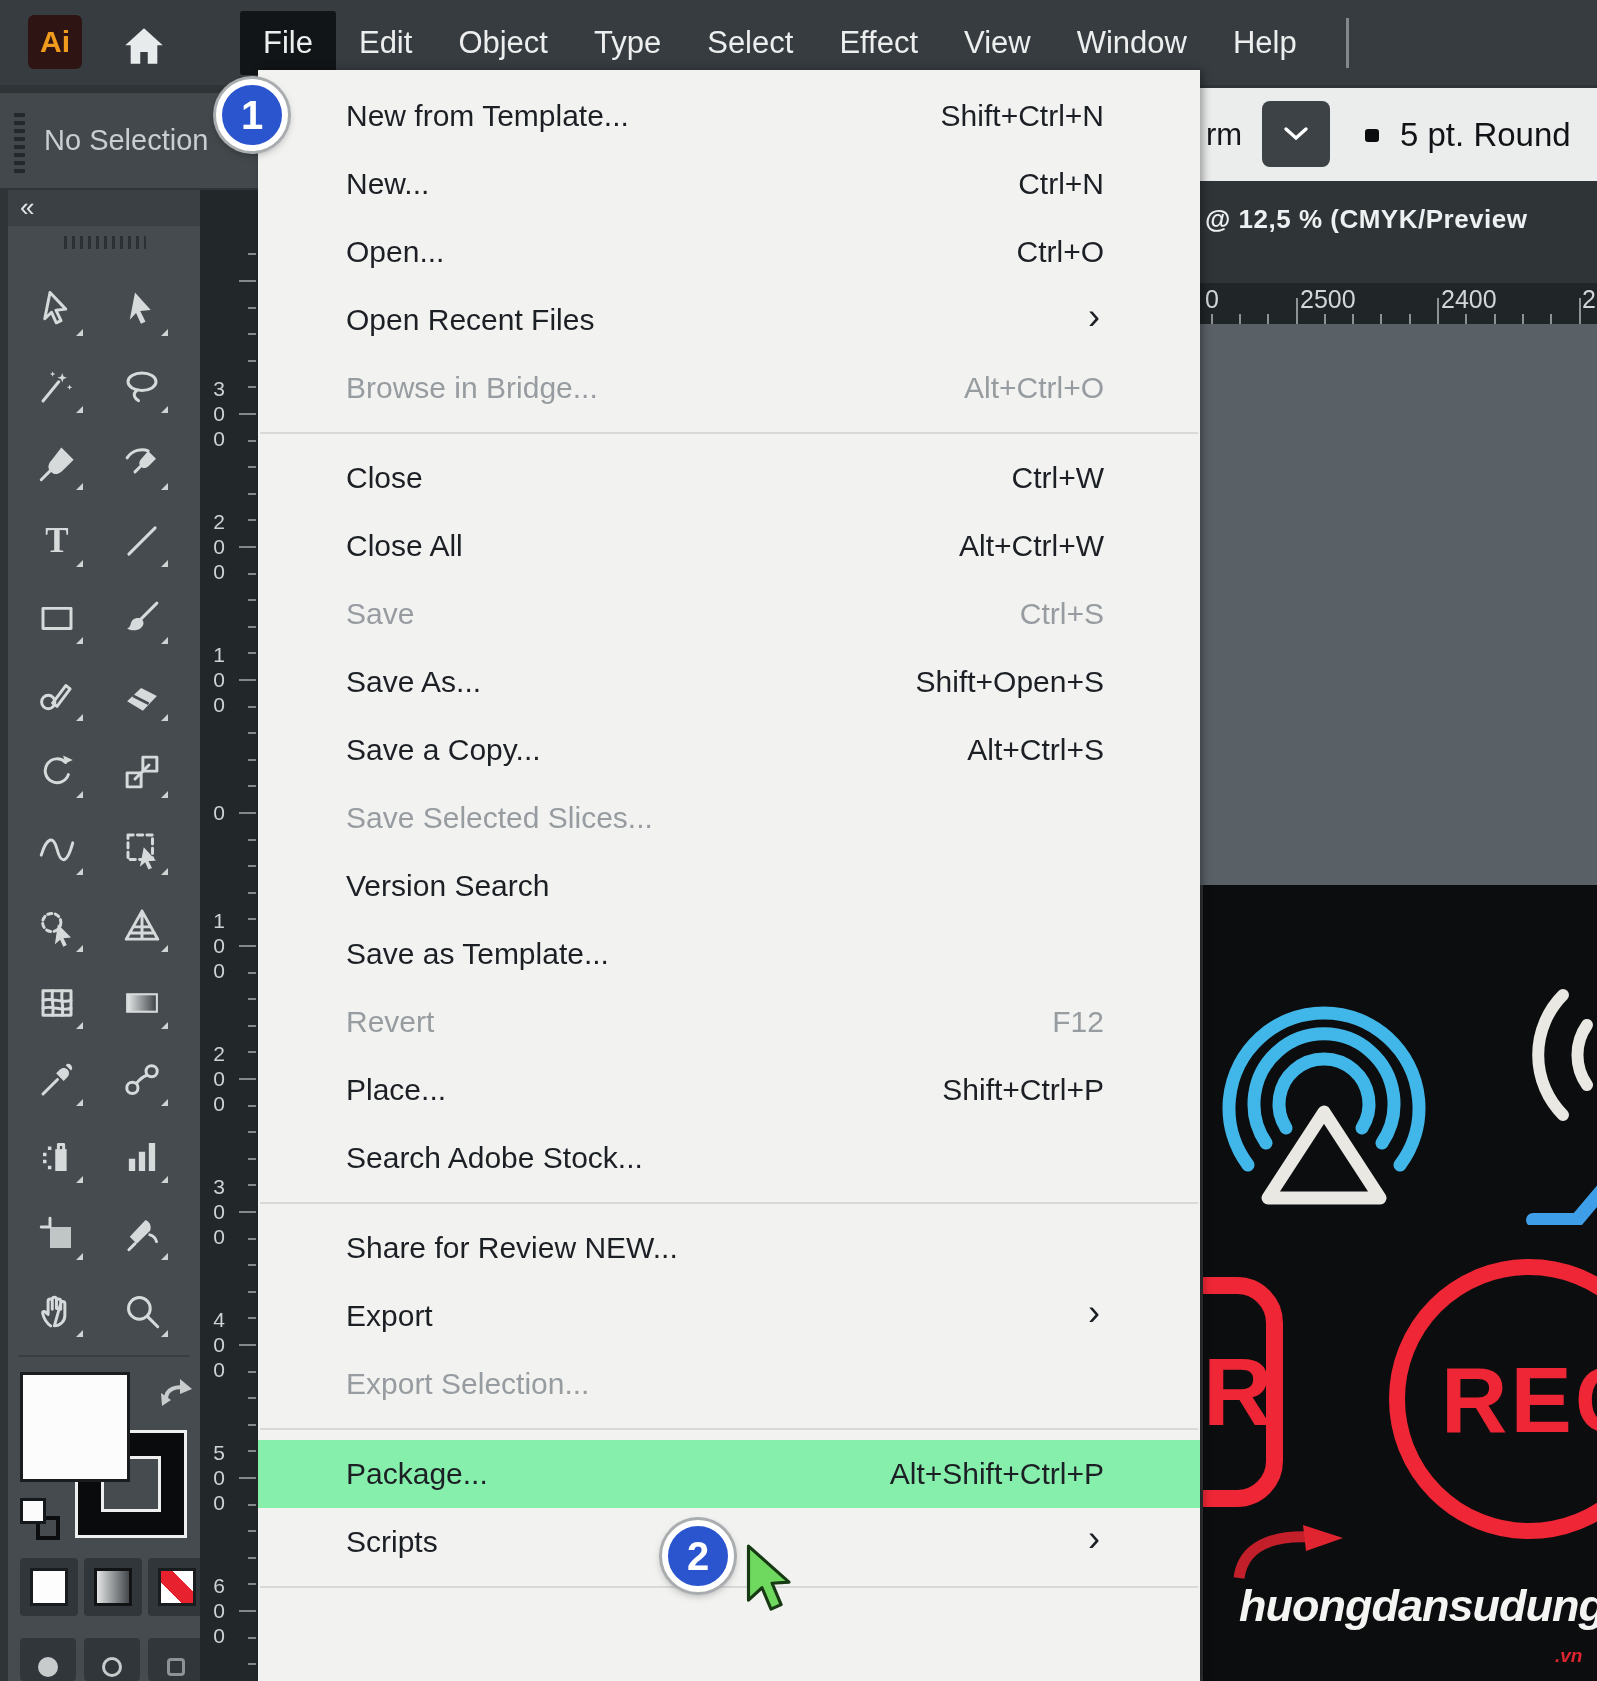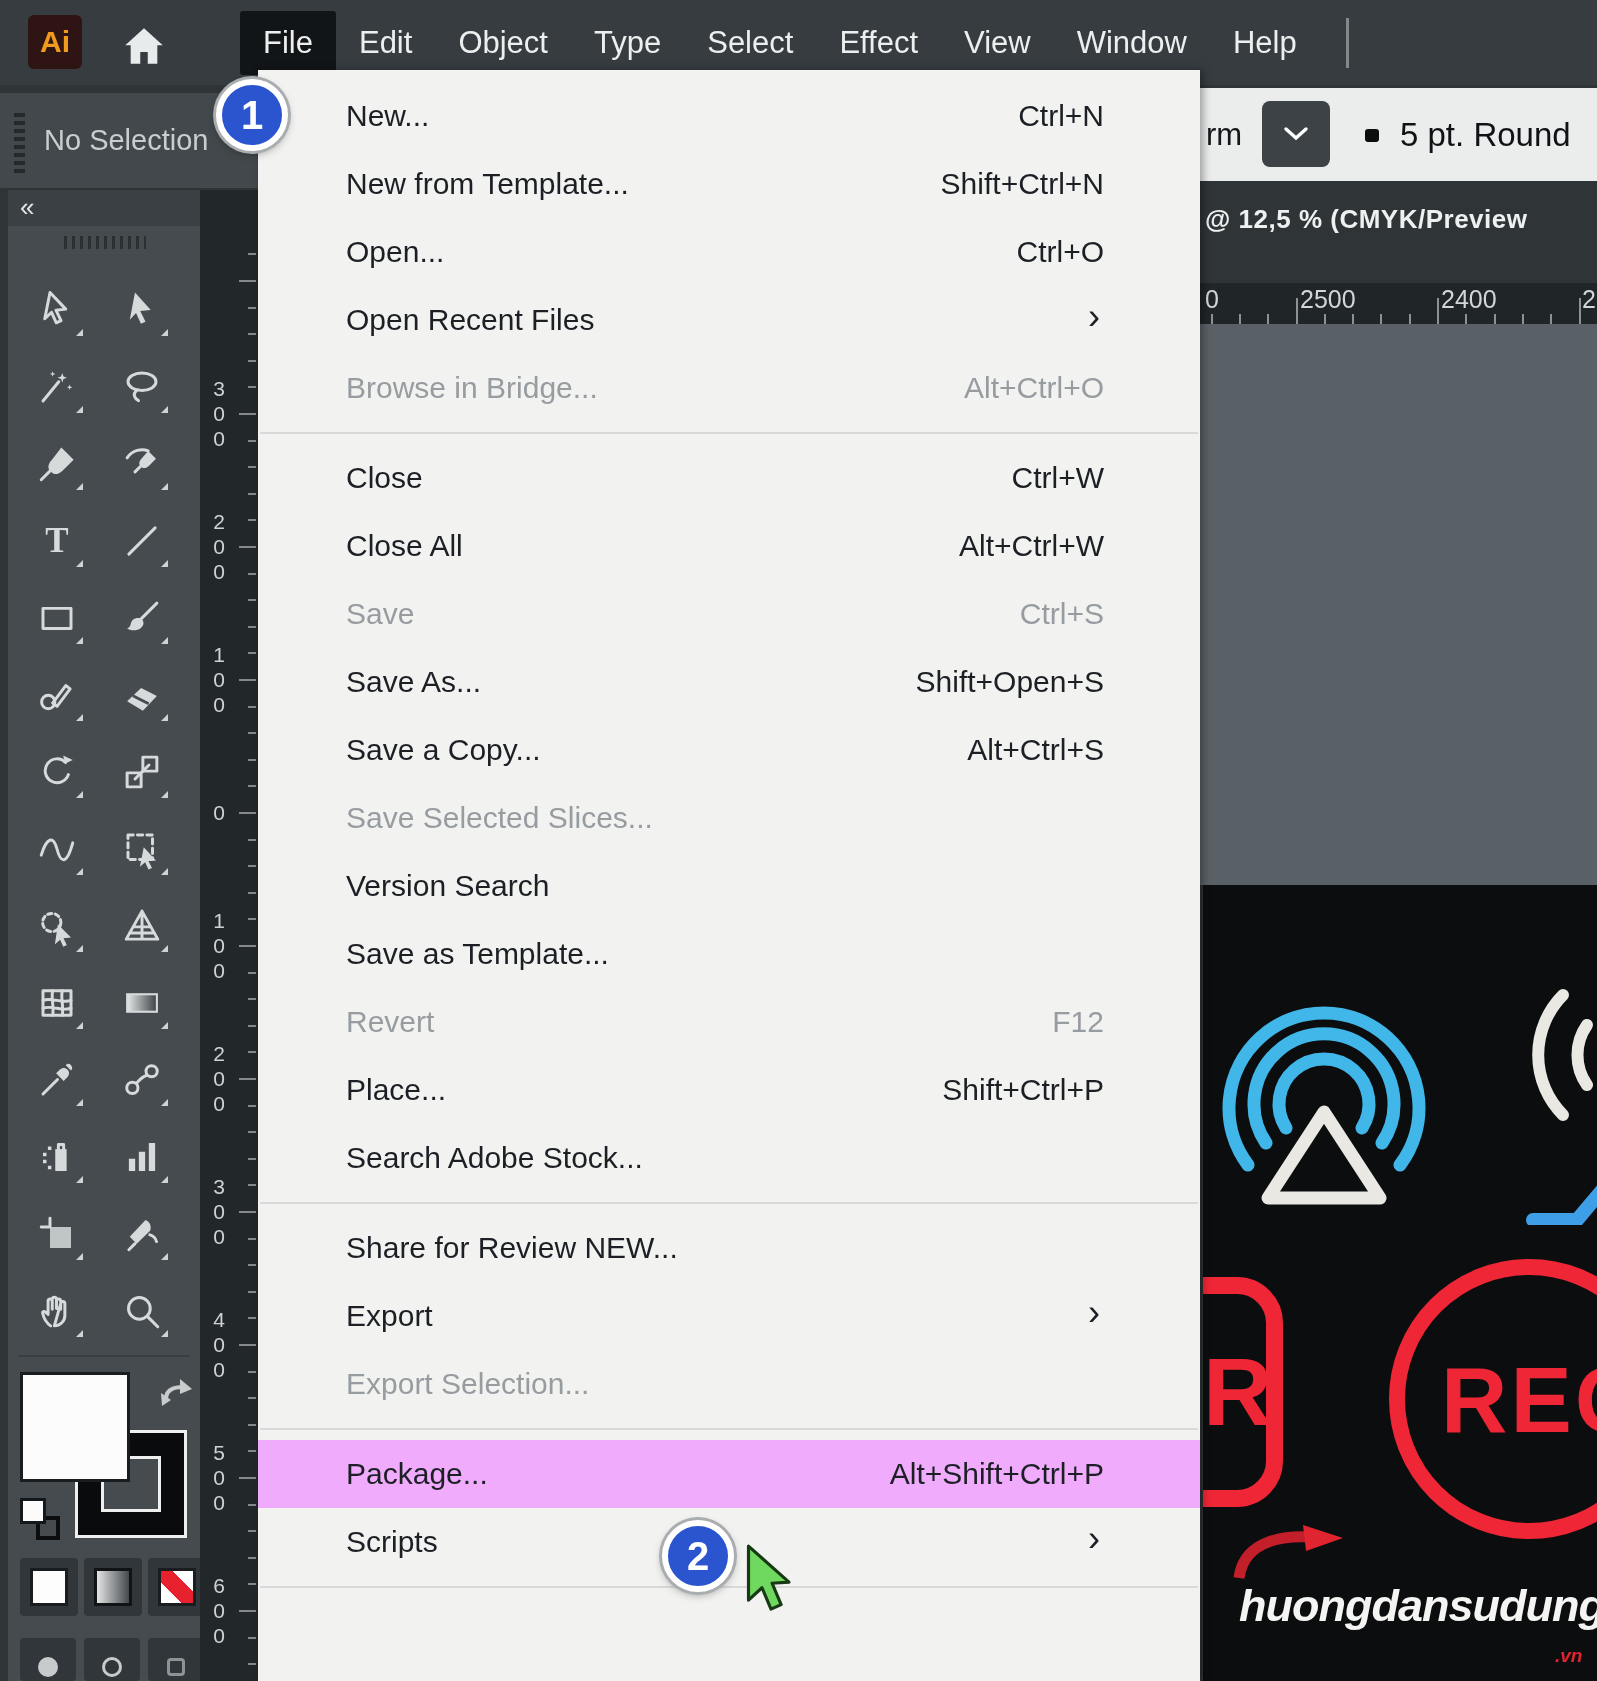--- a/index.html
+++ b/index.html
@@ -86,21 +86,21 @@
   .vnum{position:absolute;left:0;width:38px;text-align:center;color:#ced2d4;font-size:21px;line-height:25px;}
   .vtick{position:absolute;height:2px;background:#85898c;}
   
   #file-menu{position:absolute;left:258px;top:70px;width:942px;height:1611px;background:#f2f2f1;
      padding-top:12px;box-shadow:3px 0 8px rgba(0,0,0,.35);}
   .mi{height:68px;display:flex;align-items:center;padding:0 96px 0 88px;position:relative;
       font-size:30px;color:#1c2025;}
   .mi .sc{margin-left:auto;}
   .mi .arrow{position:absolute;right:100px;font-size:36px;top:50%;transform:translateY(-56%);}
   .mi.dis{color:#979ca0;}
-  .mi.hl{background:#f0abfc;justify-content:space-between;}
+  .mi.hl{background:#86efac;justify-content:space-between;}
   .msep{height:2px;background:#d8d9d8;margin:10px 2px;}
   
   .badge{position:absolute;width:72px;height:72px;border-radius:50%;background:#2b55cf;
      border:6px solid #ffffff;box-shadow:0 0 0 3px #a9adaf,0 3px 9px rgba(0,0,0,.35);
      color:#fff;font-weight:bold;font-size:40px;display:flex;align-items:center;justify-content:center;z-index:40;}
   #badge-1{left:216px;top:79px;}
   #badge-2{left:662px;top:1520px;}
   #cursor{position:absolute;left:744px;top:1543px;z-index:41;}
 </style>
 </head>
@@ -505,26 +505,26 @@
       <div class="vtick" style="top: 1340.2px; width: 8px; left: 48px;"></div>
       <div class="vtick" style="top: 1366.8px; width: 8px; left: 48px;"></div>
       <div class="vtick" style="top: 1393.4px; width: 8px; left: 48px;"></div>
       <div class="vtick" style="top: 1420px; width: 17px; left: 39px;"></div>
       <div class="vtick" style="top: 1446.6px; width: 8px; left: 48px;"></div>
       <div class="vtick" style="top: 1473.2px; width: 8px; left: 48px;"></div>
     </div>
 
   <div id="file-menu">
       <div class="mi">
+        <span class="lbl">New from Template...</span>
+        <span class="sc">Shift+Ctrl+N</span>
+      </div>
+      <div class="mi">
         <span class="lbl">New...</span>
         <span class="sc">Ctrl+N</span>
-      </div>
-      <div class="mi">
-        <span class="lbl">New from Template...</span>
-        <span class="sc">Shift+Ctrl+N</span>
       </div>
       <div class="mi">
         <span class="lbl">Open...</span>
         <span class="sc">Ctrl+O</span>
       </div>
       <div class="mi">
         <span class="lbl">Open Recent Files</span>
         <span class="arrow">›</span>
       </div>
       <div class="mi dis">

